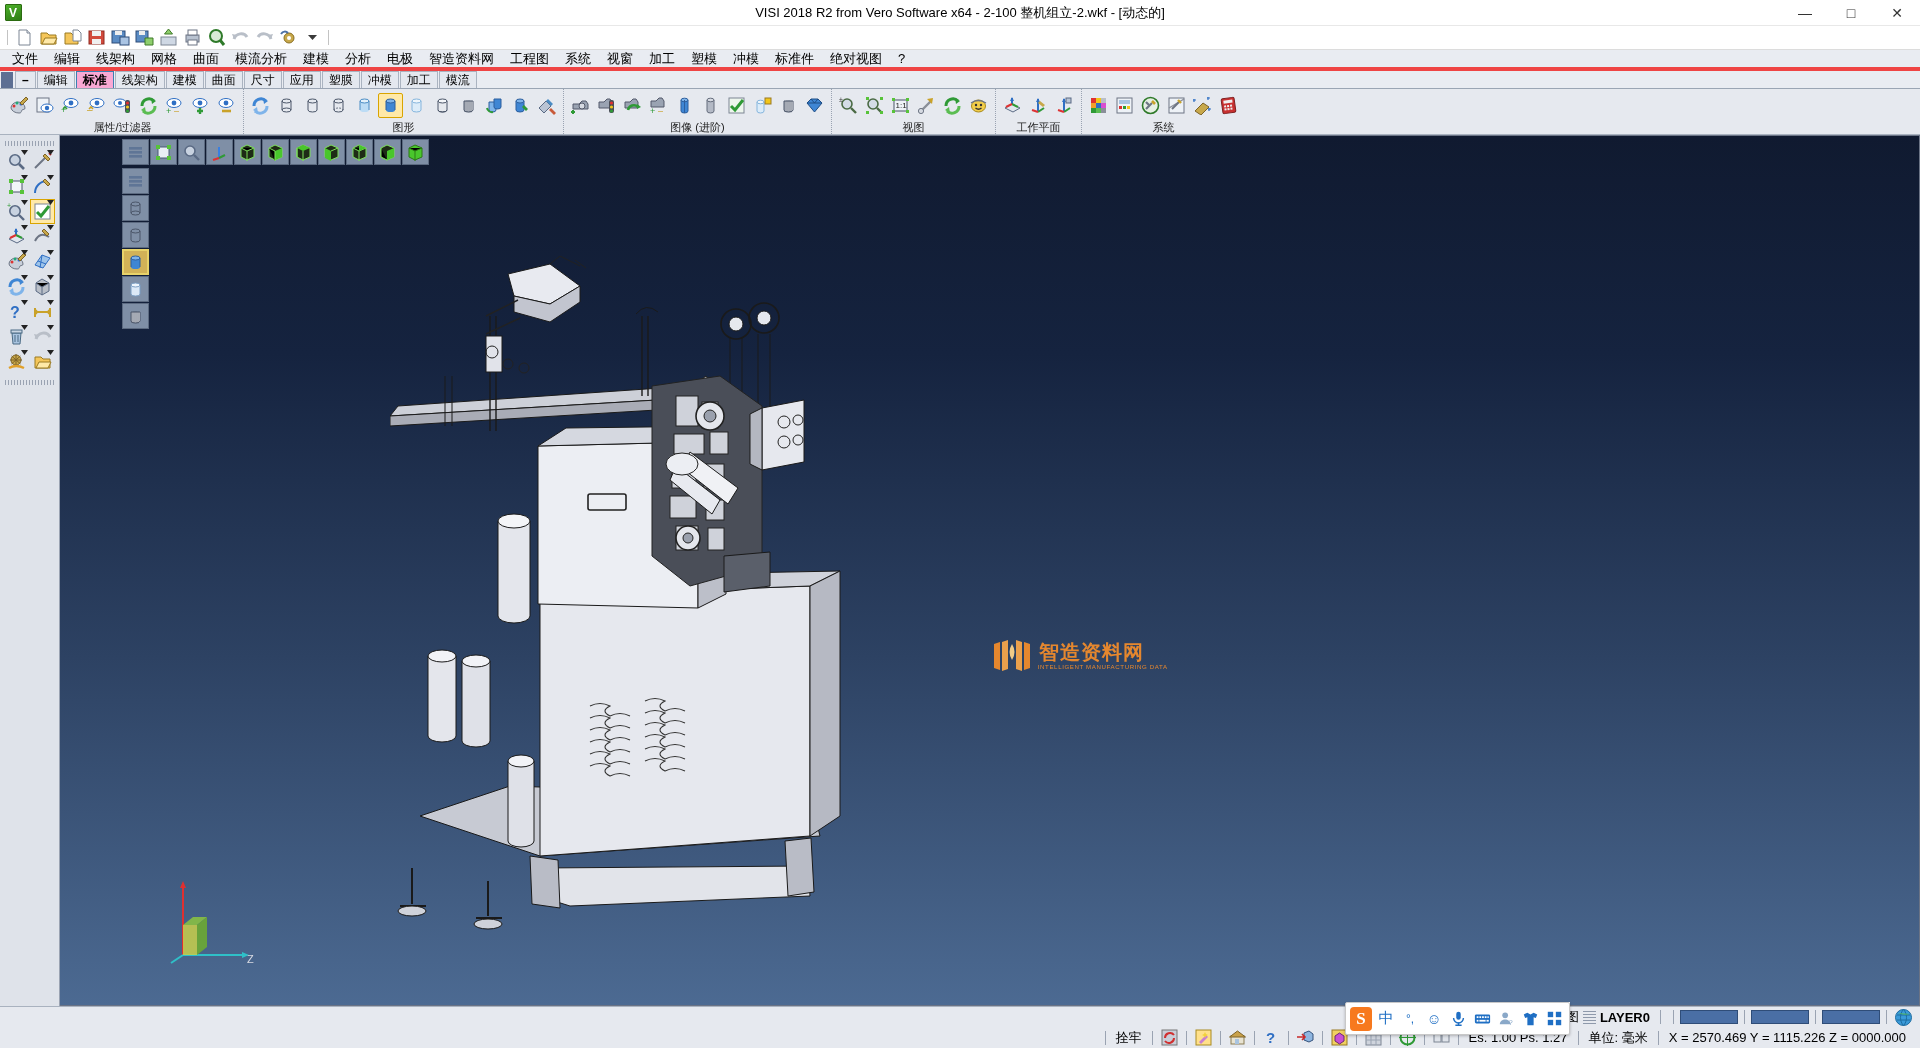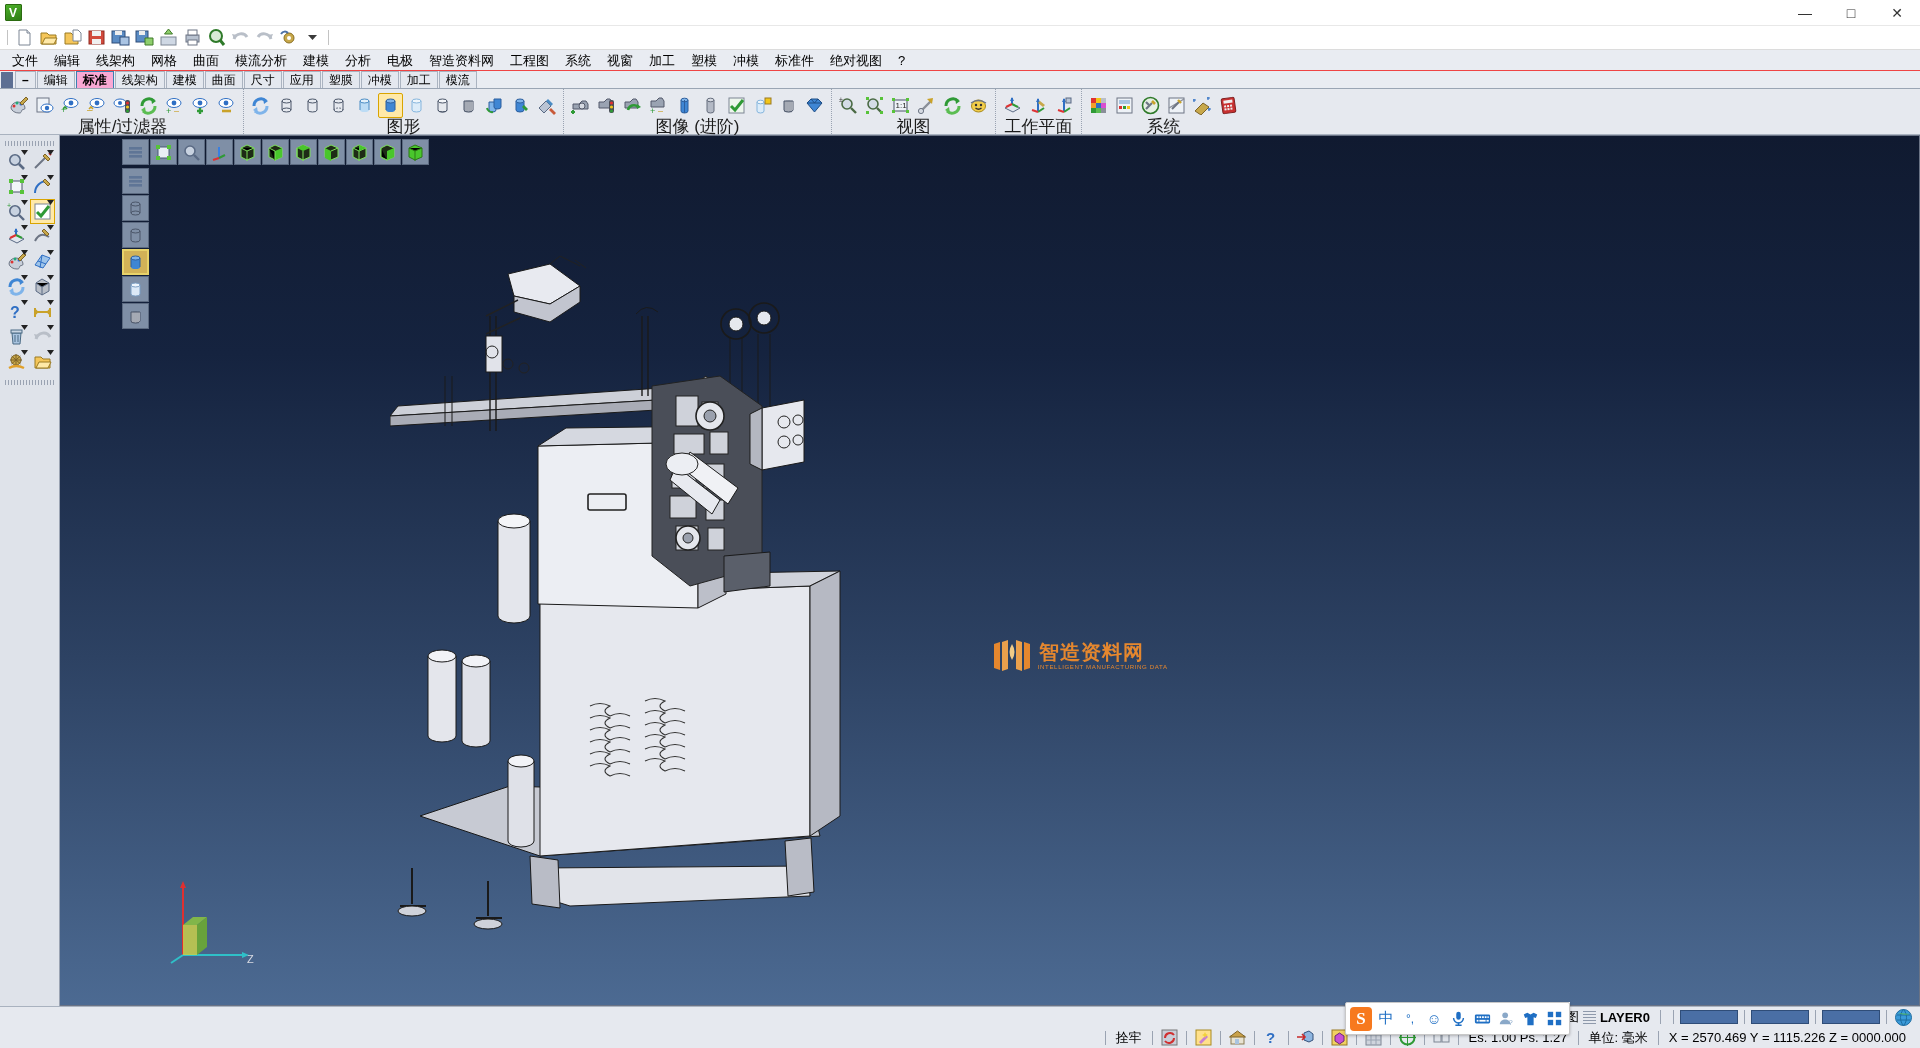--- a/index.html
+++ b/index.html
@@ -35,21 +35,21 @@
   .qa-strip {
     height:24px; background:#ffffff; display:flex; align-items:center; padding-left:4px; gap:2px; flex:none;
     border-bottom:1px solid #dcdcdc;
   }
   .qa-btn { width:22px;height:21px; display:flex;align-items:center;justify-content:center; }
   .qa-sep { width:1px;height:15px;background:#c3c3c3;margin:0 3px; }
 
   
   .menubar {
     height:21px; background:#e9ecf2; display:flex; align-items:center; padding-left:4px; flex:none;
-    border-bottom:1px solid #ef4444;
+    border-bottom:4px solid #ef4444;
   }
   .menu-item { padding:0 8px; font-size:13px; color:#000; line-height:21px; height:21px; cursor:default; }
 
   
   .tabstrip {
     height:18px; background:#e9ecf2; display:flex; align-items:flex-end; padding-left:1px; flex:none;
     border-bottom:1px solid #9aa5b4;
   }
   .tab-handle { width:12px; height:16px; background:#5d6f93; margin-right:2px; }
   .tab {
@@ -61,21 +61,21 @@
   .tab.active { background:#f9a8d4; border-color:#3c7fb1; font-weight:bold; color:#000; }
 
   
   .ribbon {
     height:46px; background:#e6e9ef; display:flex; align-items:stretch; flex:none;
     border-bottom:1px solid #a9b2bf; padding-left:2px;
   }
   .grp { display:flex; flex-direction:column; align-items:center; position:relative; padding:0 4px; }
   .grp + .grp { border-left:1px dotted #9aa3b2; }
   .grp-row { display:flex; align-items:center; height:32px; gap:1px; padding-top:1px; }
-  .grp-label { font-size:17px; color:#1c1c1c; line-height:12px; height:13px;text-align:right; }
+  .grp-label { font-size:11px; color:#1c1c1c; line-height:12px; height:13px;text-align:right; }
   .ibtn {
     width:25px;height:25px; display:flex;align-items:center;justify-content:center;
     border:1px solid transparent; border-radius:2px; position:relative;
   }
   .ibtn.sel { background:#ffe9a8; border-color:#d9a400; }
 
   
   .ico { width:19px;height:19px; display:block; }
 
   
@@ -168,20 +168,21 @@
 </style>
 </head>
 <body>
 
 <div class="app">
 
   <div class="titlebar">
     <div class="tb-icon">
       <div class="visi-logo">V</div>
     </div>
+    <div class="title">VISI 2018 R2 from Vero Software x64 - 2-100 整机组立-2.wkf - [动态的]</div>
     <div class="winbtns">
       <div class="winbtn">—</div>
       <div class="winbtn">□</div>
       <div class="winbtn close">✕</div>
     </div>
   </div>
 
   <div class="qa-strip">
     <div class="qa-sep"></div>
     <div class="qa-btn">

